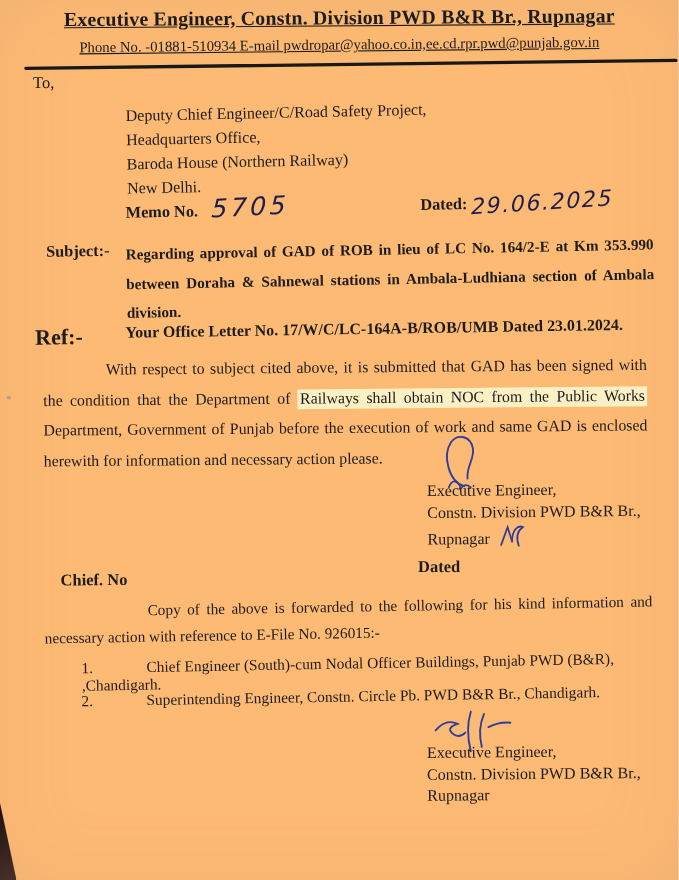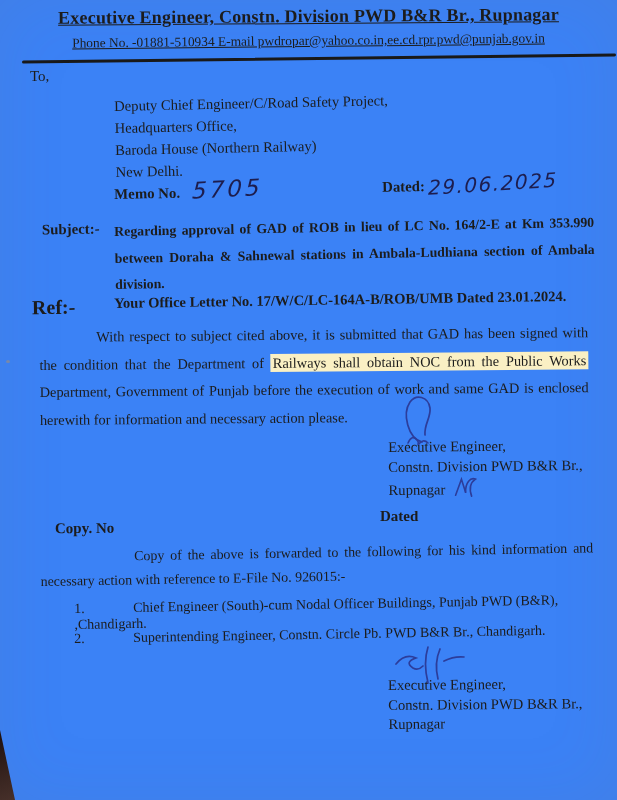--- a/index.html
+++ b/index.html
@@ -1,18 +1,18 @@
 <!DOCTYPE html>
 <html><head>
 <meta charset="utf-8">
 <style>
   html,body{margin:0;padding:0;background:#e8e6e1;}
   .page{
     position:relative;width:617px;height:800px;margin:0 auto;
-    background:#3b82f6;overflow:hidden;
+    background:#fdba74;overflow:hidden;
     font-family:"Liberation Serif", serif;color:#1c1c1c;
     box-shadow:inset 0 0 70px rgba(125,112,98,0.10);
   }
   .abs{position:absolute;}
   
   .lh-title{top:6px;left:0;right:0;text-align:center;font-size:18px;font-weight:bold;
     text-decoration:underline;letter-spacing:.2px;transform:rotate(-0.4deg);}
   .lh-contact{top:33px;left:0;right:0;text-align:center;font-size:13.4px;
     text-decoration:underline;transform:rotate(-0.6deg);}
   .lh-rule{top:57px;left:22px;width:594px;height:3px;background:#191919;
@@ -104,21 +104,21 @@
   <div class="abs sig1">
     <div>Executive Engineer,</div>
     <div>Constn. Division PWD B&amp;R Br.,</div>
     <div><span>Rupnagar</span><svg class="initials-svg" width="26" height="22" viewBox="0 0 26 22" fill="none" style="color: rgb(44, 61, 155);">
         <path d="M3 19 L 9 3 L 13 16" stroke="currentColor" stroke-width="1.6" stroke-linecap="round"></path>
         <path d="M13 16 C 13 6 18 1 23 3 C 17 7 17 14 19 20" stroke="currentColor" stroke-width="1.6" stroke-linecap="round"></path>
       </svg></div>
   </div>
 
   <div class="abs dated2-label">Dated</div>
-  <div class="abs endst-label">Copy. No</div>
+  <div class="abs endst-label">Chief. No</div>
 
   <div class="abs copy-para">Copy of the above is forwarded to the following for his kind information and necessary action with reference to E-File No. 926015:-</div>
 
   <div class="abs fwd-item fwd-1"><span class="num">1.</span><span>Chief Engineer (South)-cum Nodal Officer Buildings, Punjab PWD (B&amp;R), ,Chandigarh.</span></div>
   <div class="abs fwd-item fwd-2"><span class="num">2.</span><span>Superintending Engineer, Constn. Circle Pb. PWD B&amp;R Br., Chandigarh.</span></div>
 
   <svg class="abs sig-scribble-2" width="88" height="44" viewBox="0 0 88 44" fill="none" style="color: rgb(44, 61, 155);">
     <path d="M6 20 q 9 -11 20 -6 q -12 4 -3 10 q 5 3 10 -2" stroke="currentColor" stroke-width="1.7" stroke-linecap="round"></path>
     <path d="M38 3 q -5 16 0 36" stroke="currentColor" stroke-width="1.7" stroke-linecap="round"></path>
     <path d="M50 5 q -6 14 -2 30" stroke="currentColor" stroke-width="1.7" stroke-linecap="round"></path>

